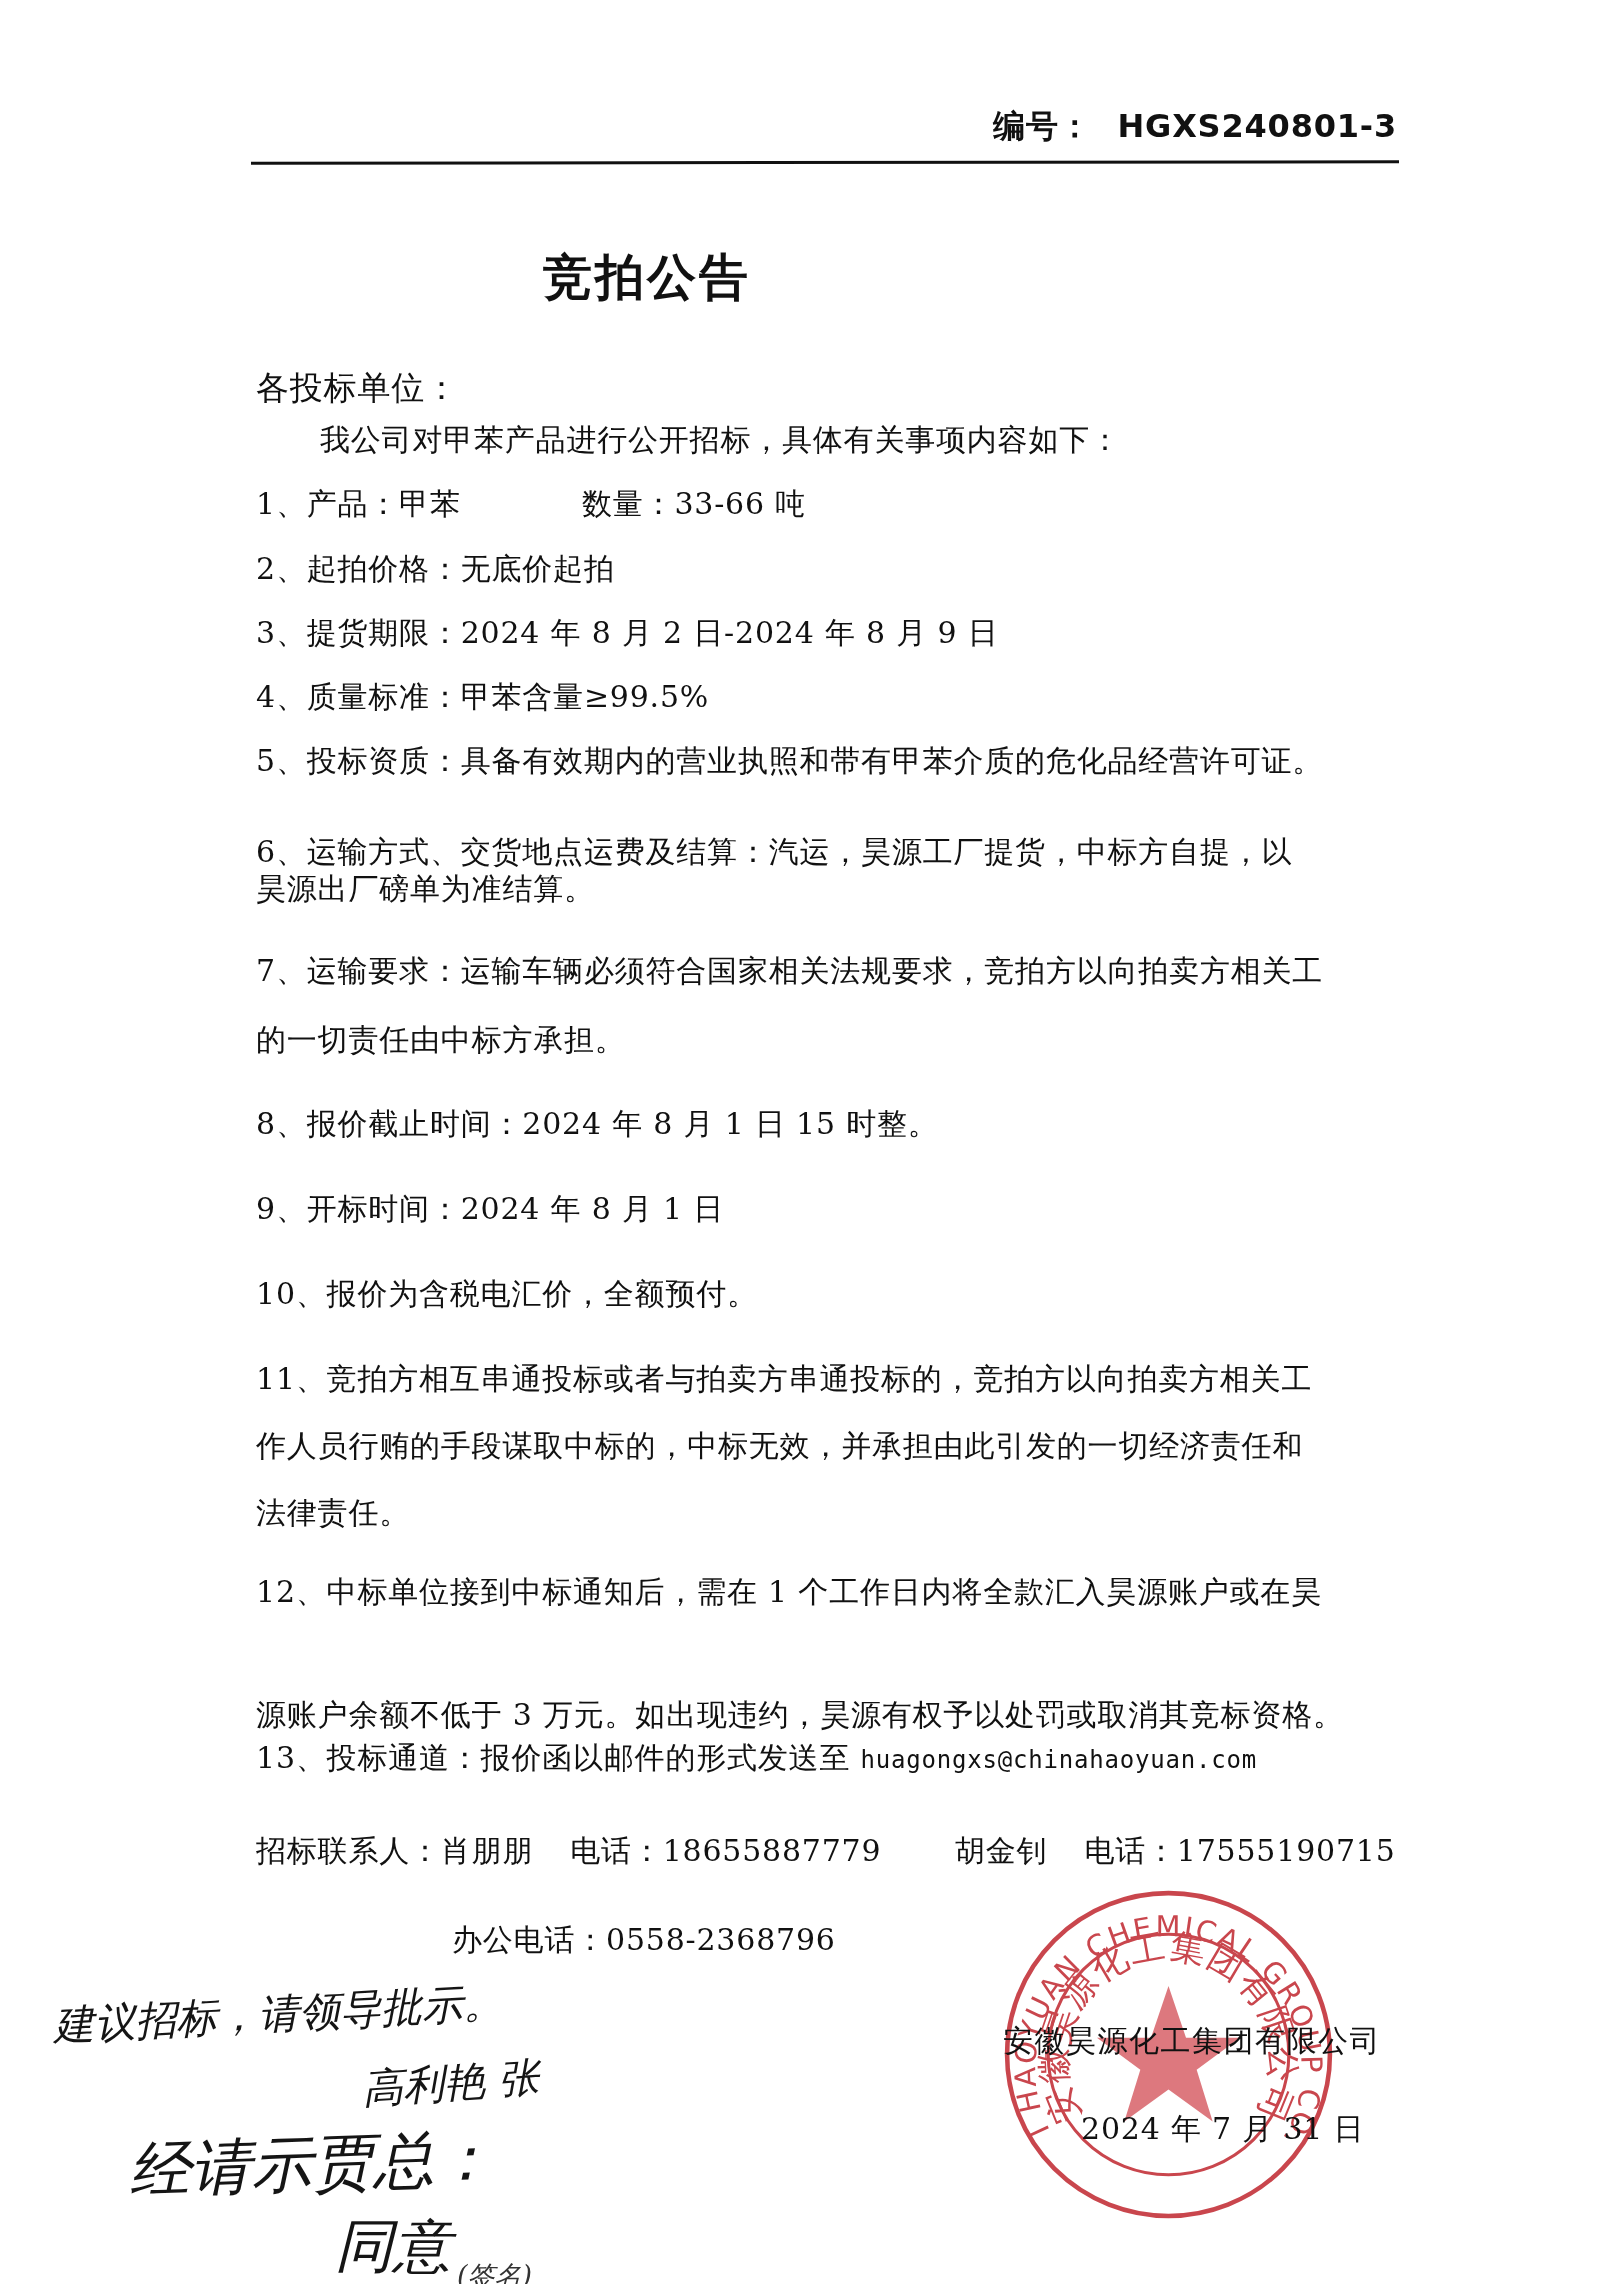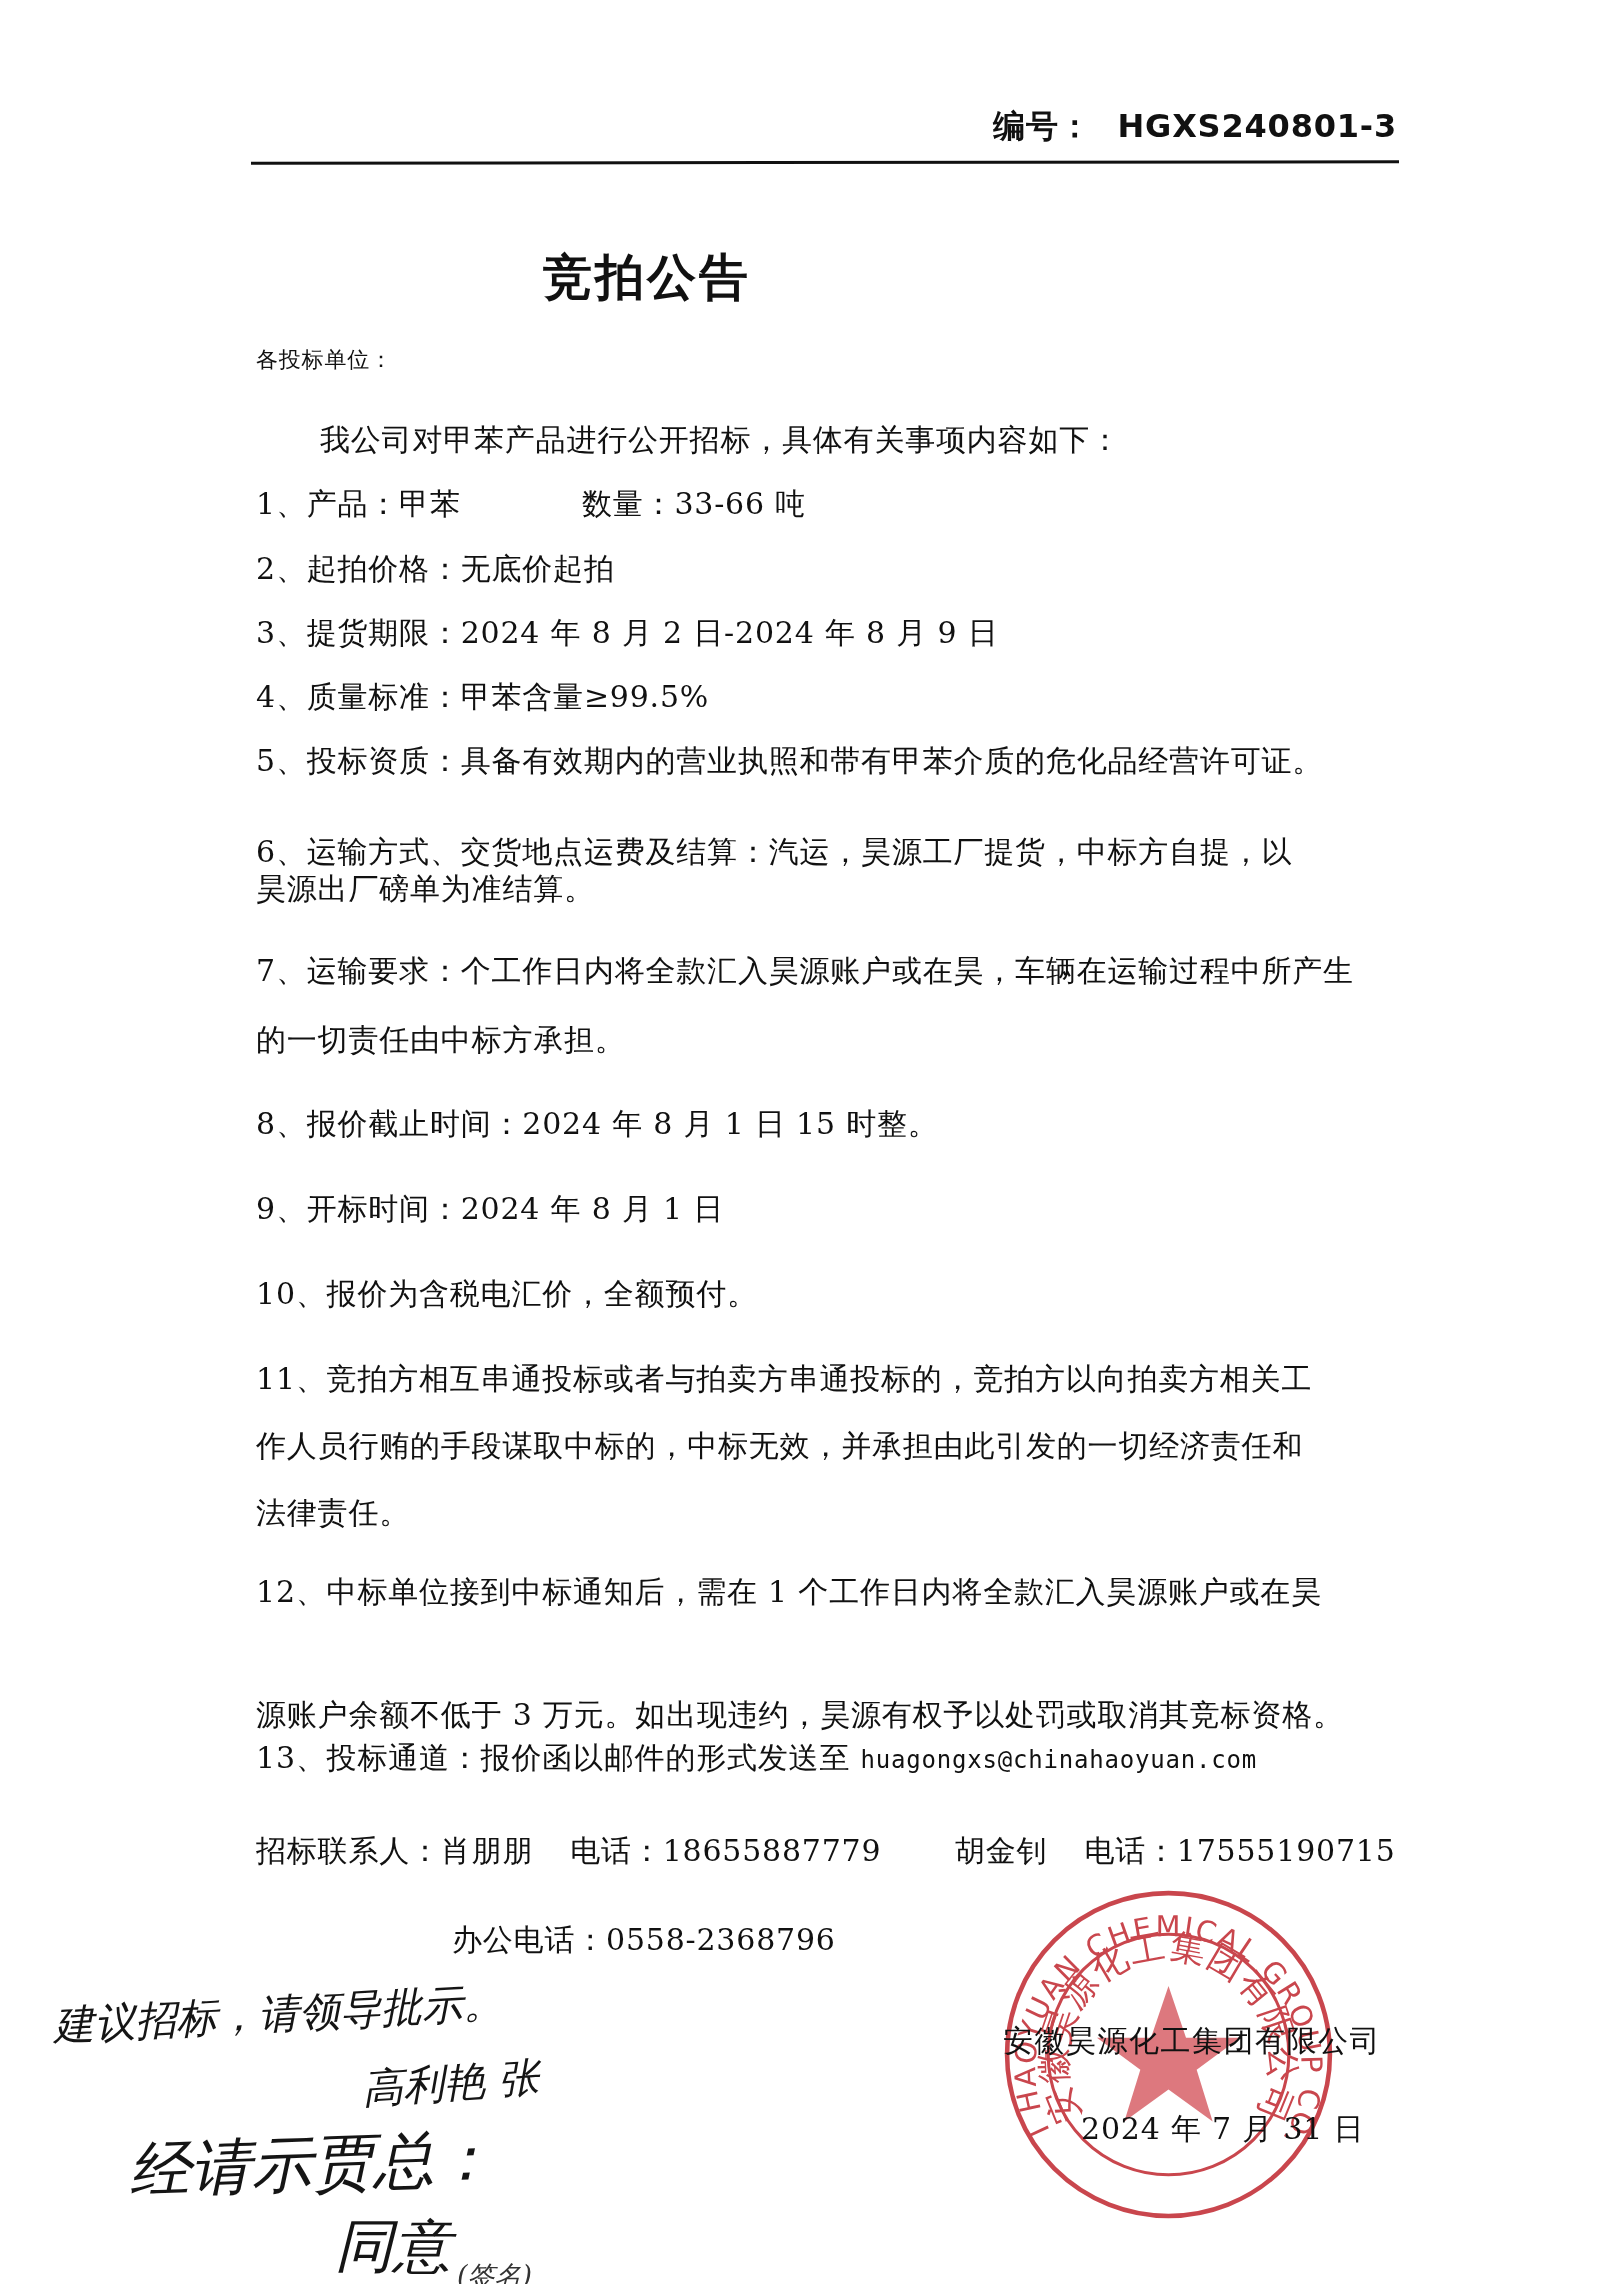--- a/index.html
+++ b/index.html
@@ -52,21 +52,21 @@
 
     .line {
       position: absolute;
       left: 256px;
       font-size: 30px;
       white-space: nowrap;
       letter-spacing: 0.8px;
       line-height: 1;
     }
     .mono { font-family: "DejaVu Sans Mono", "Liberation Mono", monospace; }
-    .salutation { font-size: 22px; }
+    .salutation { font-size: 33px; margin-top: 22px; }
 
     
     .stamp {
       position: absolute;
       left: 1001px;
       top: 1887px;
       width: 335px;
       height: 335px;
       opacity: 0.85;
     }
@@ -130,21 +130,21 @@
 <div class="line" style="top:746px;">
   <span>5、</span><span>投标资质：具备有效期内的营业执照和带有甲苯介质的危化品经营许可证。</span>
 </div>
 
 <div class="line" style="top:837px;">
   <span>6、</span><span>运输方式、交货地点运费及结算：汽运，昊源工厂提货，中标方自提，以</span>
 </div>
 <div class="line" style="top:874px;">昊源出厂磅单为准结算。</div>
 
 <div class="line" style="top:956px;">
-  <span>7、</span><span>运输要求：个工作日内将全款汇入昊源账户或在昊，车辆在运输过程中所产生</span>
+  <span>7、</span><span>运输要求：运输车辆必须符合国家相关法规要求，竞拍方以向拍卖方相关工</span>
 </div>
 <div class="line" style="top:1025px;">的一切责任由中标方承担。</div>
 
 <div class="line" style="top:1109px;">
   <span>8、</span><span>报价截止时间：2024 年 8 月 1 日 15 时整。</span>
 </div>
 
 <div class="line" style="top:1194px;">
   <span>9、</span><span>开标时间：2024 年 8 月 1 日</span>
 </div>

